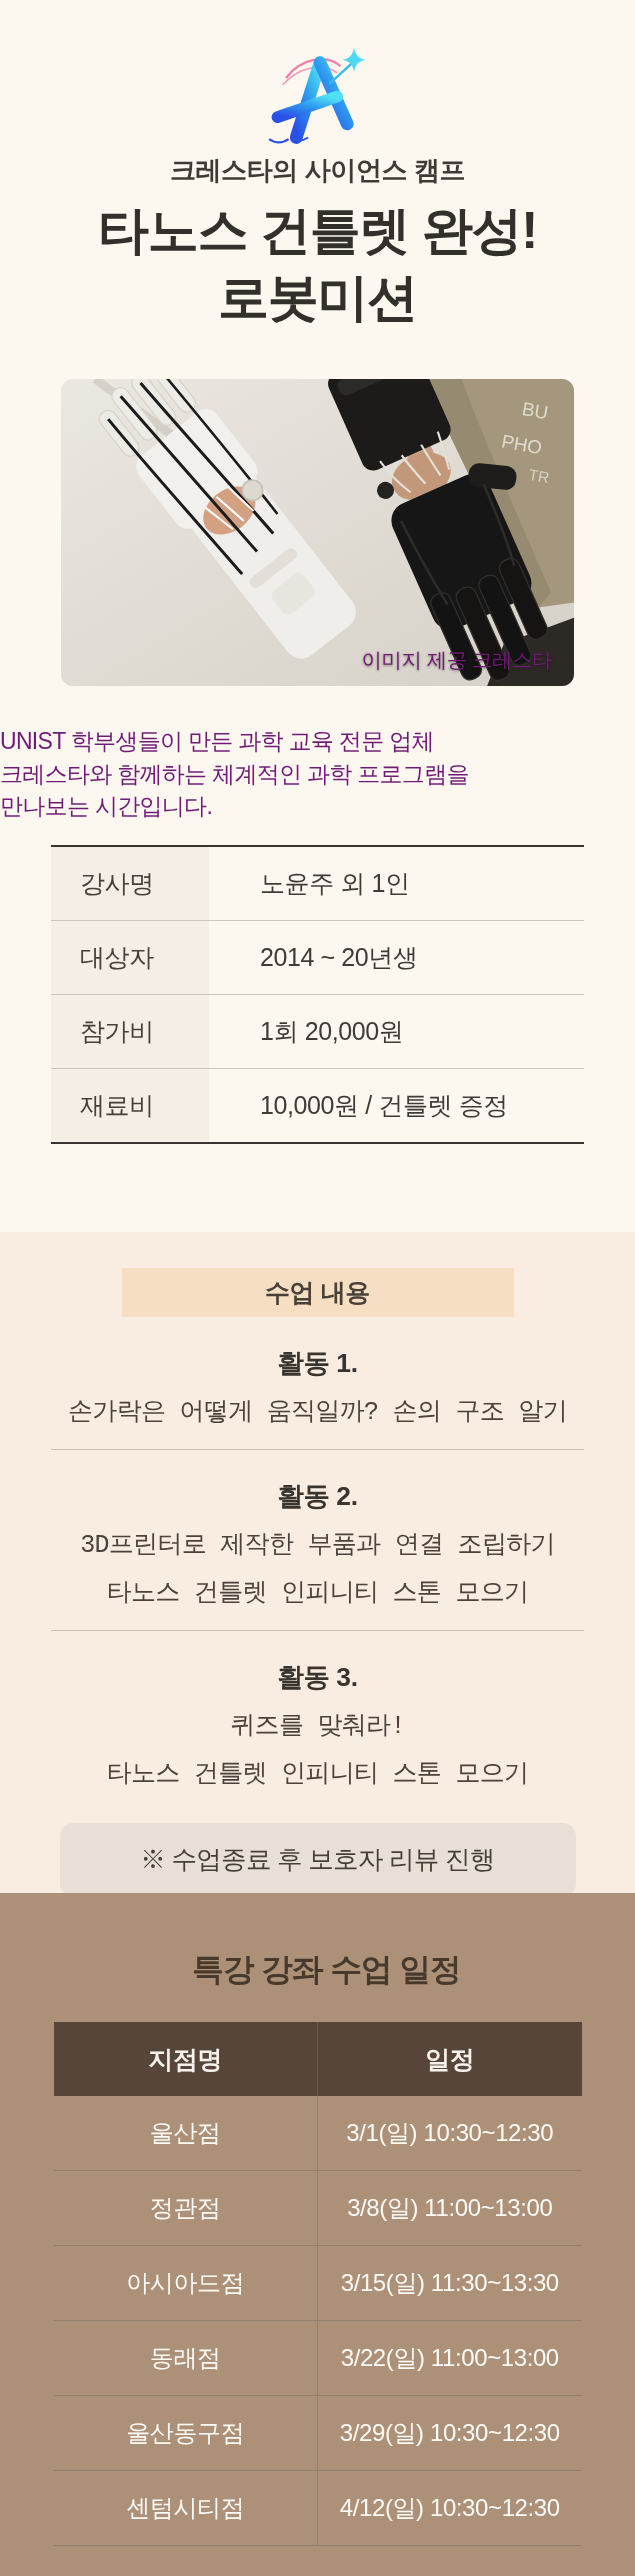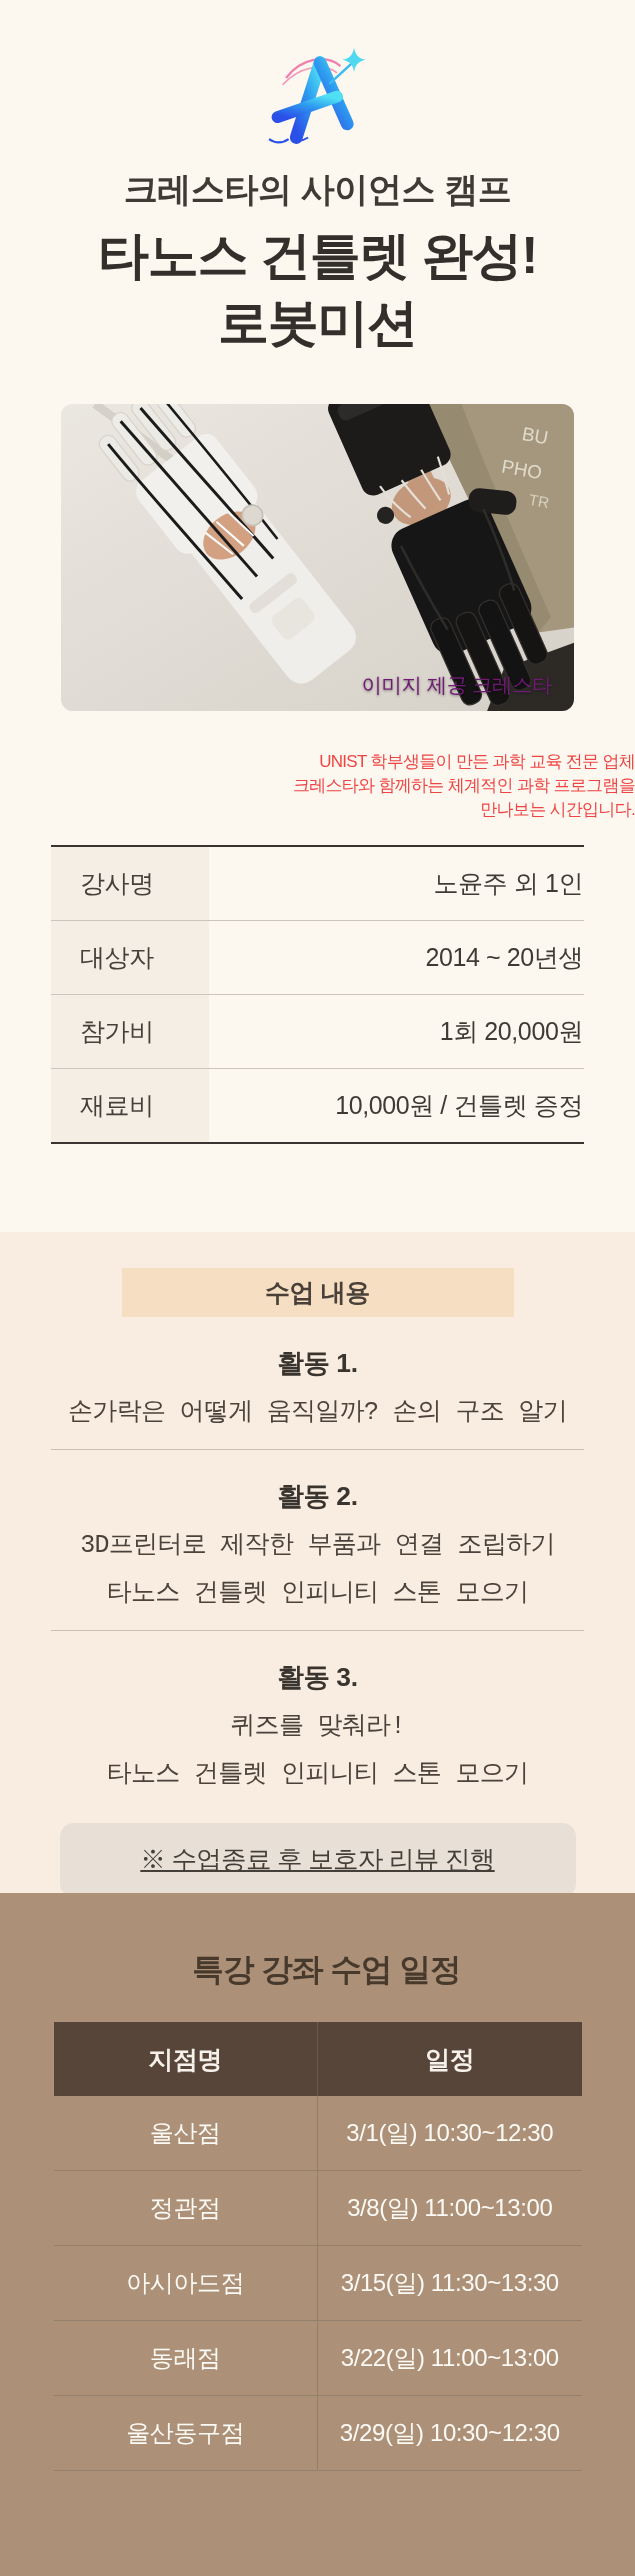--- a/index.html
+++ b/index.html
@@ -9,50 +9,50 @@
     font-family:"Liberation Sans", sans-serif;
     color:#3A3530;
     -webkit-font-smoothing:antialiased;
   }
   .page{width:635px;height:2576px;overflow:hidden;}
 
   
   .hero{height:1232px;background:#FCF8F0;box-sizing:border-box;}
   .logo-wrap{width:111px;margin:0 auto;padding-top:44px;}
   .brand-subtitle{
-    margin-top:18px;text-align:center;
-    font-size:34px;font-weight:700;color:#403A35;letter-spacing:-0.4px;
+    margin-top:4px;text-align:center;
+    font-size:26px;font-weight:700;color:#403A35;letter-spacing:-0.4px;
   }
   .main-title{
     margin:8.5px 0 0;text-align:center;
     font-size:51px;line-height:1.32;font-weight:800;color:#33302C;letter-spacing:-1.3px;
   }
   .photo{
     position:relative;width:513px;height:307px;
     margin:48px auto 0;border-radius:12px;overflow:hidden;background:#E6E2DB;
   }
   .photo-caption{
     position:absolute;right:22px;bottom:12px;
     color:#701a75;font-size:20.4px;letter-spacing:-0.4px;
     text-shadow:0 0.9px 2.6px rgba(0,0,0,.45);
   }
   .description{
-    margin-top:39px;text-align:right;
-    font-size:17px;line-height:1.42;color:#ef4444;letter-spacing:-0.7px;
+    margin-top:39px;text-align:left;
+    font-size:23px;line-height:1.42;color:#701a75;letter-spacing:-0.7px;
   }
   .info-table{
     width:533px;margin:22px auto 0;border-collapse:collapse;table-layout:fixed;
     border-top:2.6px solid #393430;border-bottom:2.6px solid #393430;
   }
   .info-table td{height:71px;font-size:25px;letter-spacing:-0.4px;}
   .info-table tr + tr td{border-top:0.9px solid #CBC5BD;}
   .info-table .lbl{
     width:128px;background:#F4EEE5;color:#45403A;padding-left:29px;
   }
-  .info-table .val{color:#3F3A35;padding-left:51px;text-align:right;}
+  .info-table .val{color:#3F3A35;padding-left:51px;}
 
   
   .curriculum{height:661px;background:#F9ECE1;box-sizing:border-box;}
   .badge{
     width:392px;height:49px;margin:0 auto;
     background:#F5DEC1;
     display:flex;align-items:center;justify-content:center;
     font-size:25px;font-weight:700;color:#49403A;letter-spacing:-0.4px;
   }
   .curriculum{padding-top:36px;}
@@ -63,21 +63,21 @@
   .activity .act-line{
     margin:16px;font-size:25px;line-height:1.3;color:#4A423B;letter-spacing:-0.7px;font-family:Liberation Mono, monospace;
   }
   .divider{
     width:533px;margin:19px auto 0;border:0;border-top:0.9px solid #CDBFB2;height:0;
   }
   .notice{
     width:516px;height:74px;margin:31px auto 0;border-radius:13.6px;
     background:#E8E0D6;
     display:flex;align-items:center;justify-content:center;
-    font-size:25.5px;color:#453F3A;letter-spacing:-0.7px;text-decoration:underline;
+    font-size:25.5px;color:#453F3A;letter-spacing:-0.7px;
   }
 
   
   .schedule{height:683px;background:#AC9078;box-sizing:border-box;padding-top:56px;}
   .schedule-title{
     margin:0;text-align:center;
     font-size:31.5px;font-weight:800;color:#473A2D;letter-spacing:-0.9px;padding-left:18px;
   }
   .schedule-table{
     width:528px;margin:31px auto 0;border-collapse:collapse;table-layout:fixed;
@@ -265,18 +265,22 @@
           <td>3/15(일) 11:30~13:30</td>
         </tr>
         <tr>
           <td>동래점</td>
           <td>3/22(일) 11:00~13:00</td>
         </tr>
         <tr>
           <td>울산동구점</td>
           <td>3/29(일) 10:30~12:30</td>
         </tr>
+        <tr>
+          <td>센텀시티점</td>
+          <td>4/12(일) 10:30~12:30</td>
+        </tr>
       </tbody>
     </table>
   </section>
 
 </div>
 
 
 </body></html>

